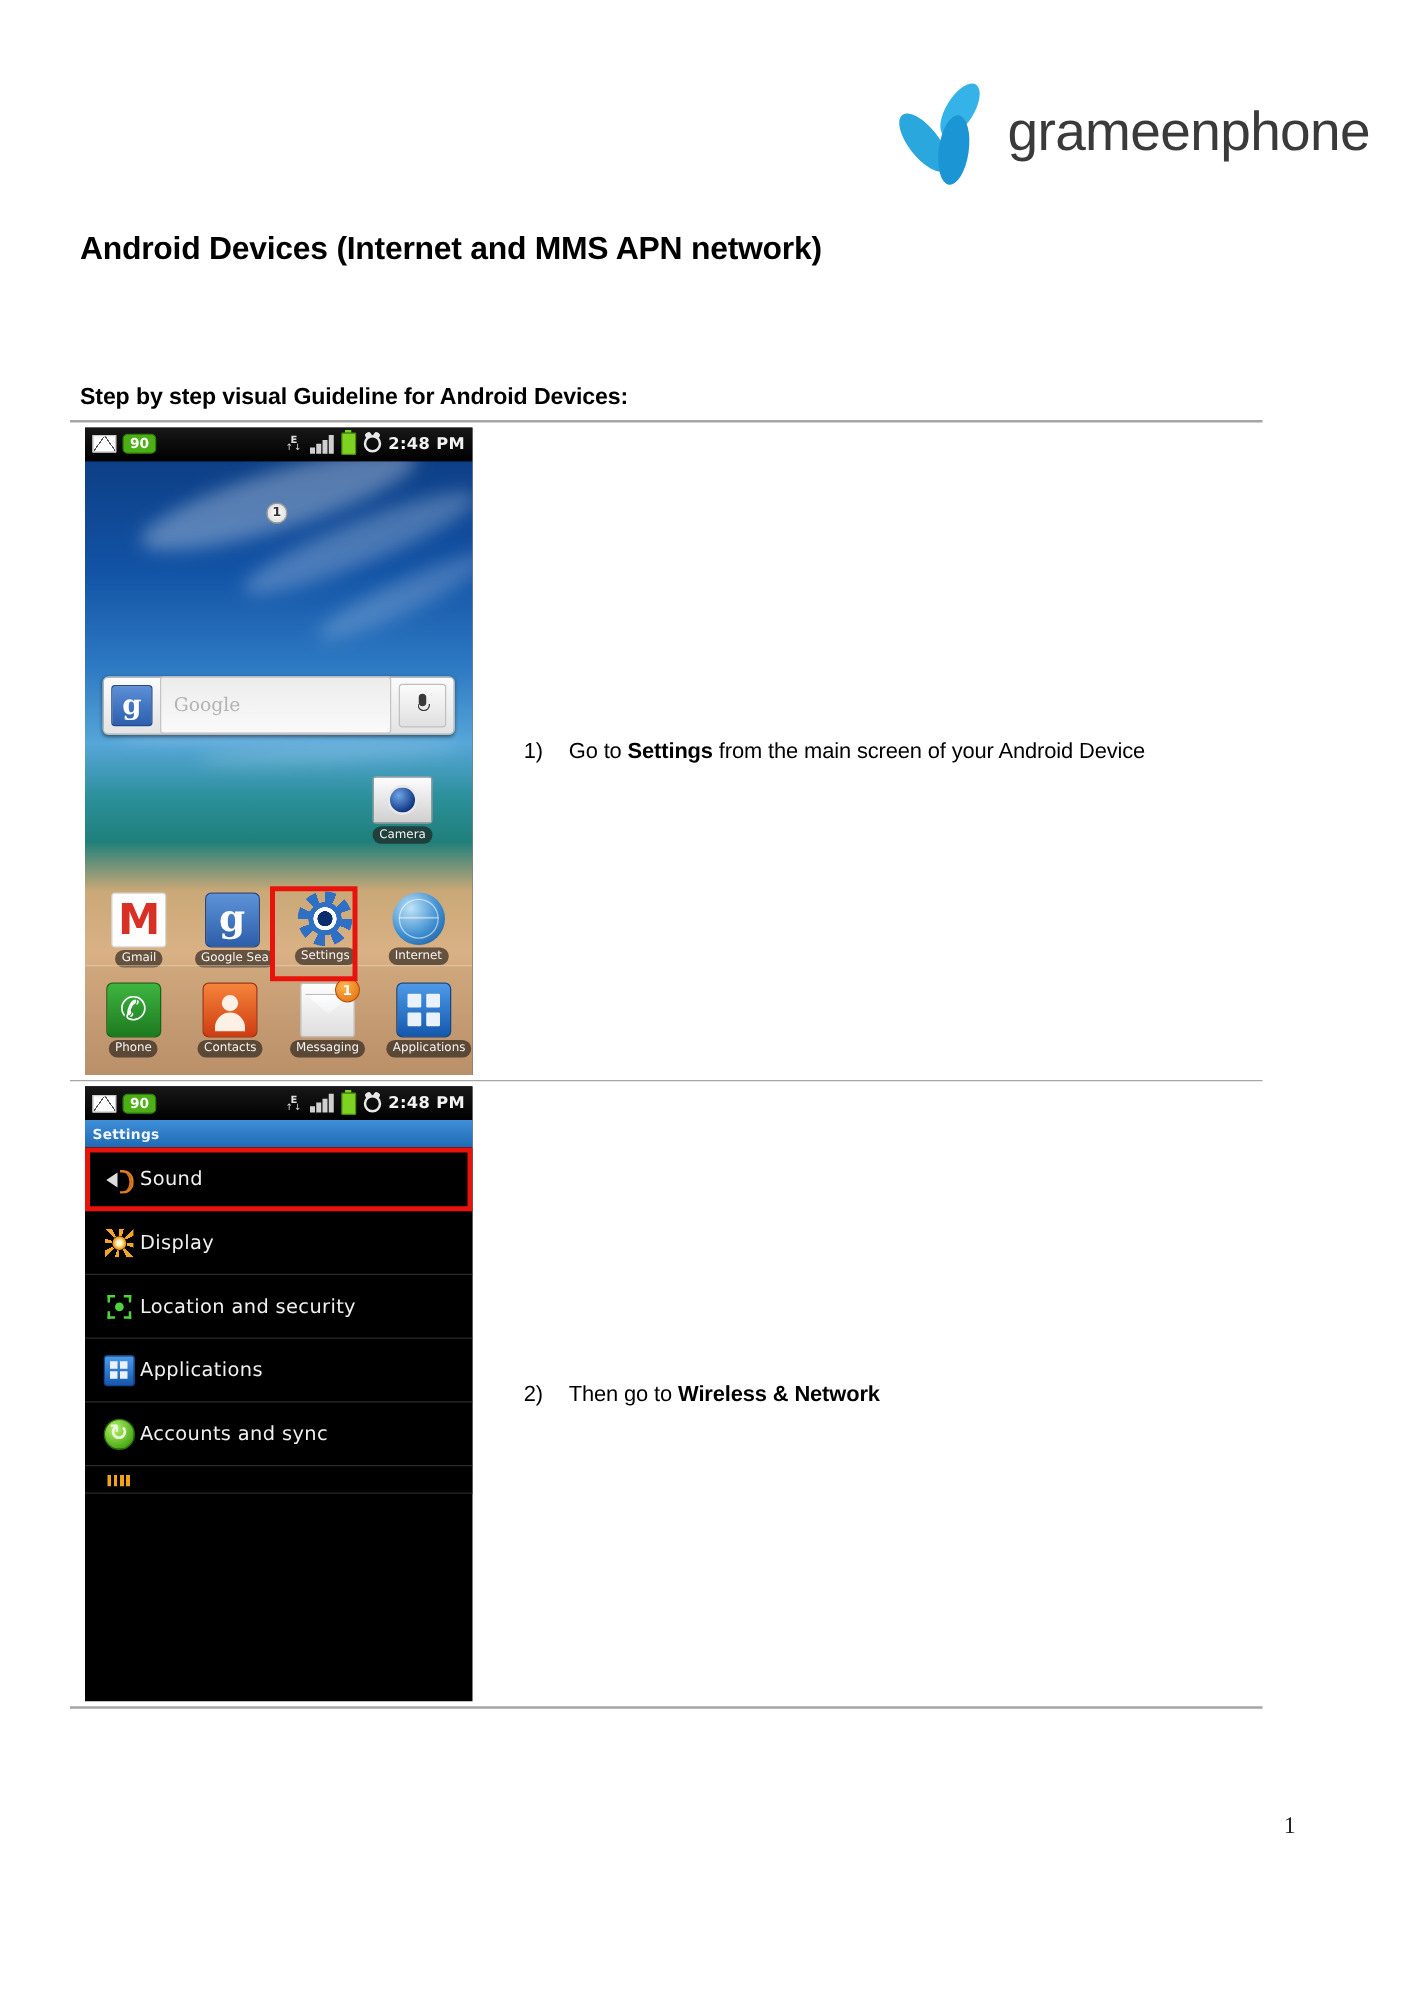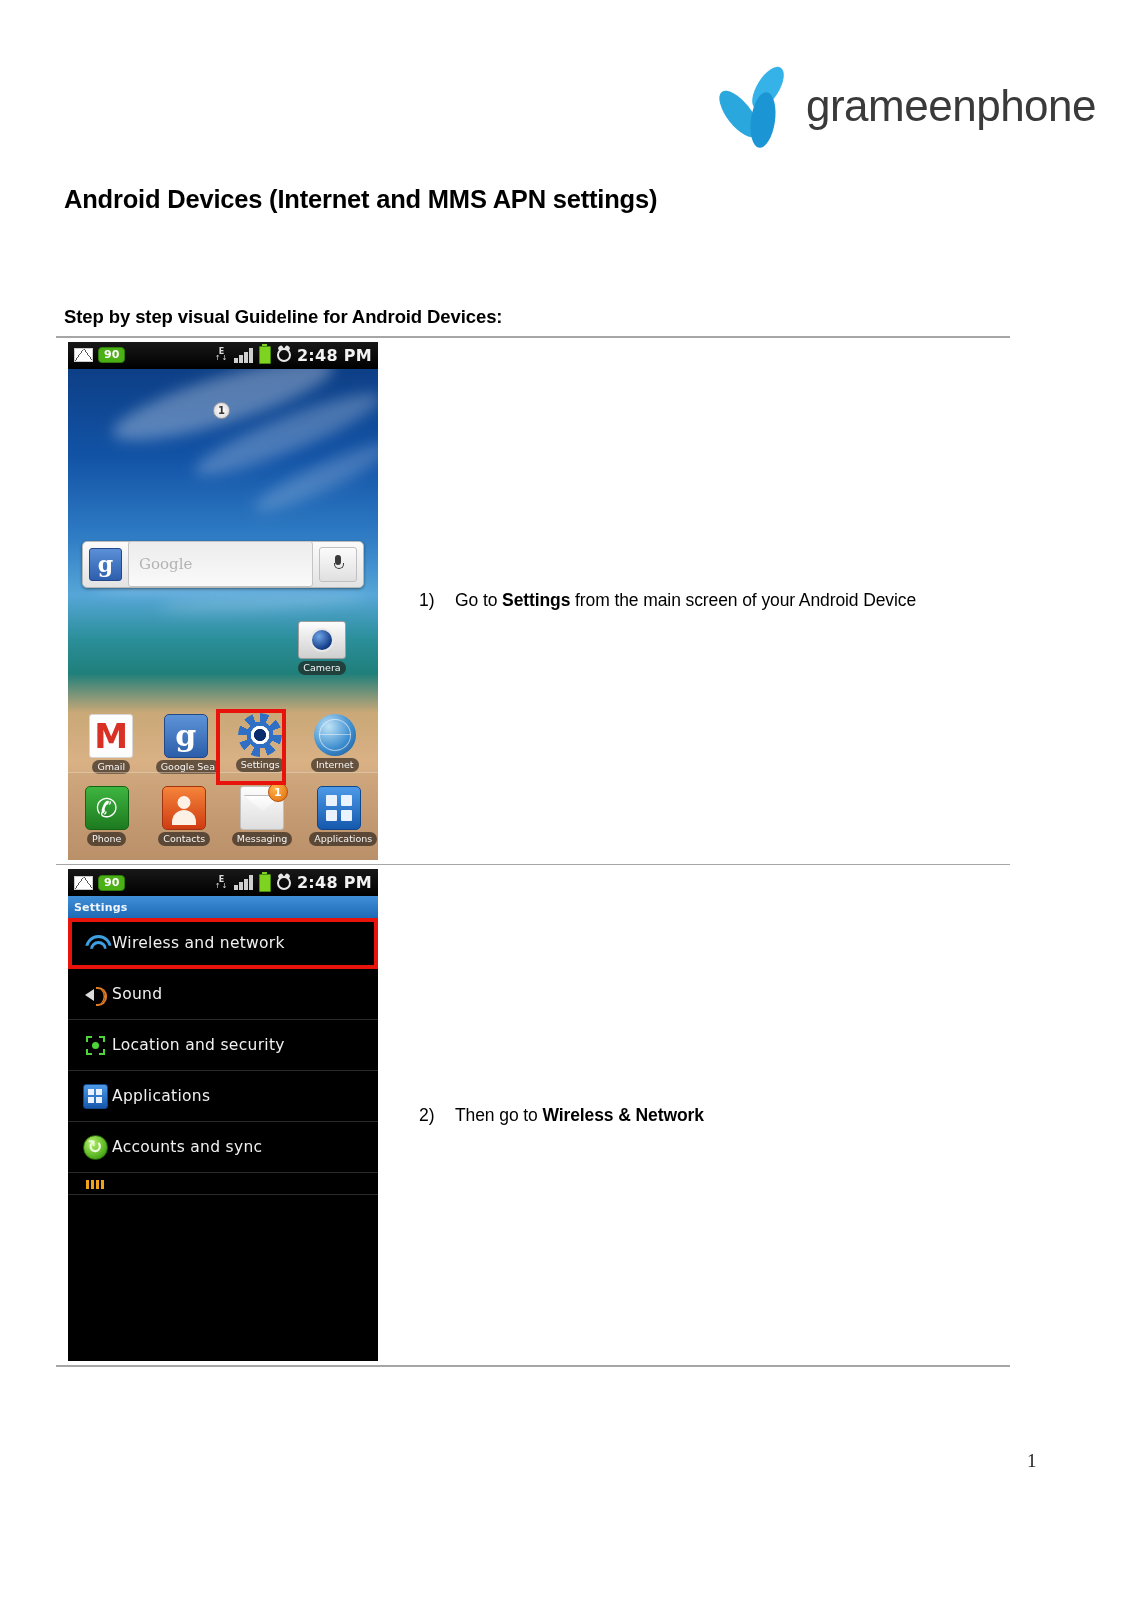--- a/index.html
+++ b/index.html
@@ -163,21 +163,21 @@
   .ic-alarm {
     width: 14px; height: 14px; border: 2px solid #e8e8e8; border-radius: 50%;
     position: relative; box-sizing: border-box;
   }
   .ic-alarm:before, .ic-alarm:after {
     content: ""; position: absolute; top: -4px; width: 5px; height: 4px;
     background: #e8e8e8; border-radius: 2px 2px 0 0;
   }
   .ic-alarm:before { left: -1px; transform: rotate(-35deg); }
   .ic-alarm:after { right: -1px; transform: rotate(35deg); }
-  .sb-time { color: #f2f2f2; font-size: 16px; font-weight: bold; letter-spacing: 0.3px; }
+  .sb-time { color: #f2f2f2; font-size: 13px; font-weight: bold; letter-spacing: 0.3px; }
 
   
   .home {
     position: absolute; left: 0; right: 0; top: 27px; bottom: 0;
     background:
       linear-gradient(to bottom,
         #0d3f86 0%, #1253a6 18%, #2f7bc4 34%,
         #56a6d8 46%, #2b8f9a 55%, #1f7f7a 62%,
         #caa877 70%, #d9b185 80%, #c49a72 92%, #b98e68 100%);
     overflow: hidden;
@@ -479,21 +479,21 @@
       <g fill="#1a9fd9">
         <ellipse cx="33" cy="56" rx="12" ry="28" transform="rotate(-38 33 56)" fill="#2aa7dd"></ellipse>
         <ellipse cx="62" cy="30" rx="11" ry="24" transform="rotate(32 62 30)" fill="#35b3e8"></ellipse>
         <ellipse cx="57" cy="62" rx="12" ry="28" transform="rotate(8 57 62)" fill="#1c95d4"></ellipse>
       </g>
     </svg>
   </div>
   <div class="logo-text">grameenphone</div>
 </div>
 
-<div class="doc-title">Android Devices (Internet and MMS APN settings)</div>
+<div class="doc-title">Android Devices (Internet and MMS APN network)</div>
 <div class="sub-title">Step by step visual Guideline for Android Devices:</div>
 
 <div class="steps-table">
 
   <div class="tbl-rule"></div>
 
   <div class="step-row">
     <div class="cell-img">
 
       <div class="phone phone-1">
@@ -627,35 +627,35 @@
             <span class="ic-batt"></span>
             <span class="ic-alarm"></span>
             <span class="sb-time">2:48 PM</span>
           </div>
         </div>
 
         <div class="set-title">Settings</div>
 
         <div class="set-list">
 
-          <div class="set-item">
-            <span class="si-ic">
-                <span class="sic sic-wifi"></span>
-              </span>
-            <span class="si-lbl">Wireless and network</span>
-          </div>
 
 
           <div class="set-item">
             <span class="si-ic">
                 <span class="sic sic-sound"></span>
               </span>
             <span class="si-lbl">Sound</span>
           </div>
 
+          <div class="set-item">
+            <span class="si-ic">
+                <span class="sic sic-display"></span>
+              </span>
+            <span class="si-lbl">Display</span>
+          </div>
 
           <div class="set-item">
             <span class="si-ic">
                 <span class="sic sic-loc"></span>
               </span>
             <span class="si-lbl">Location and security</span>
           </div>
 
           <div class="set-item">
             <span class="si-ic">

